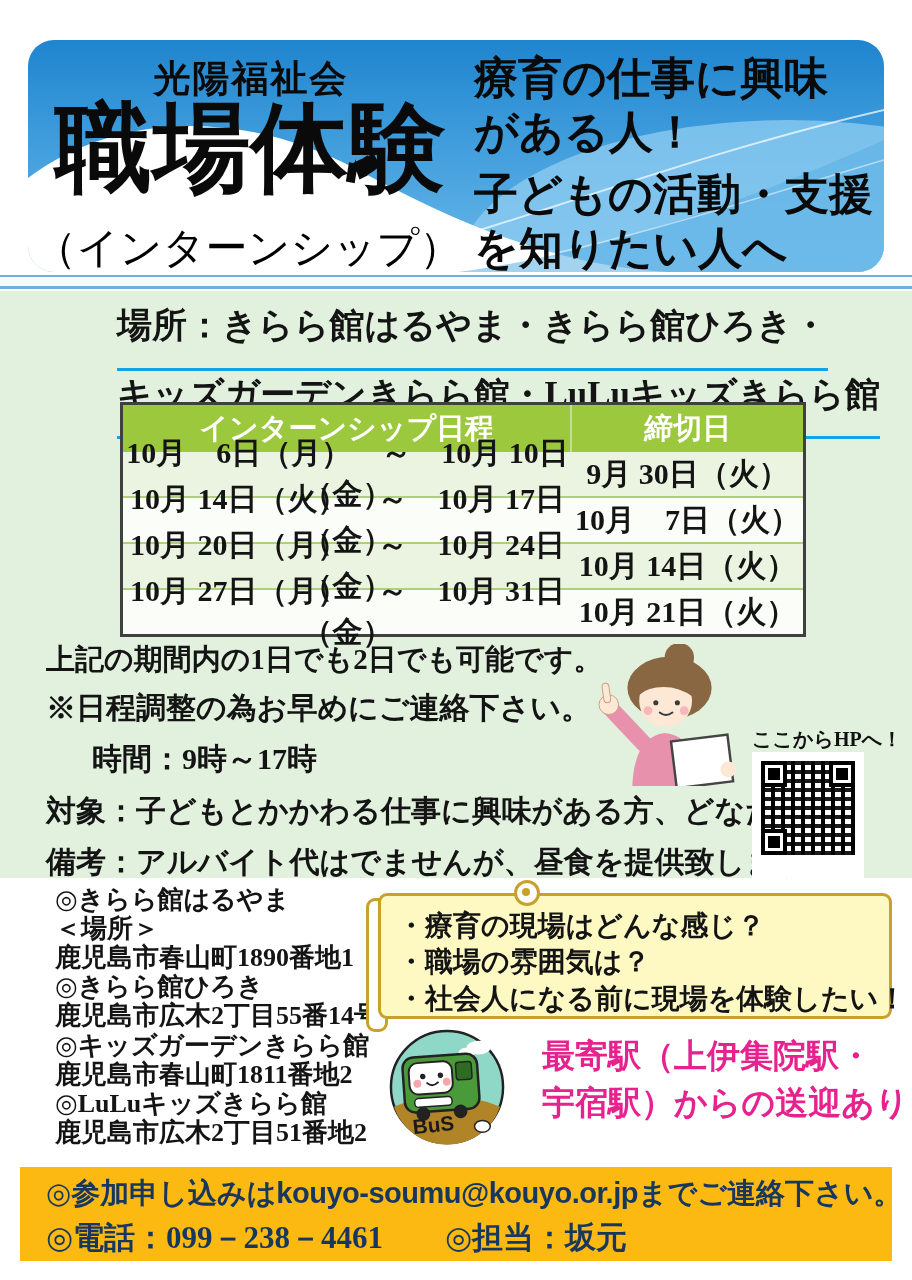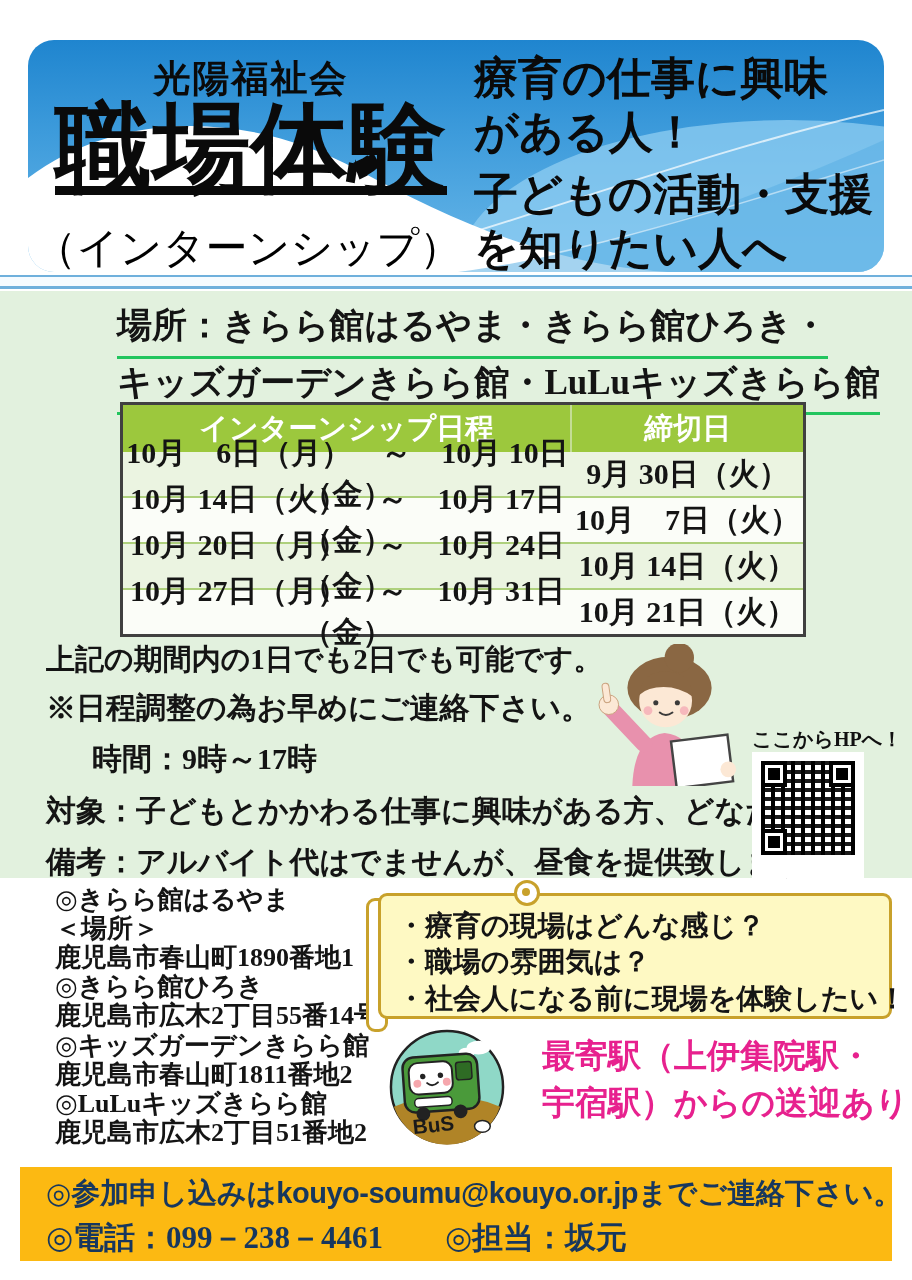--- a/index.html
+++ b/index.html
@@ -9,31 +9,31 @@
   }
   
   .header{
     position:absolute;left:28px;top:40px;width:856px;height:232px;
     border-radius:26px;overflow:hidden;
     background:linear-gradient(180deg,#1f85cf 0%,#3d9bdb 40%,#6ab8e9 100%);
   }
   .header svg.waves{position:absolute;left:0;top:0;width:100%;height:100%;}
   .hdr-left{position:absolute;left:8px;top:0;width:430px;text-align:center;color:#0a0a0a;}
   .hdr-org{margin-top:14px;font-size:37px;font-weight:bold;letter-spacing:2px;}
-  .hdr-title{margin-top:-6px;font-size:97px;font-weight:bold;letter-spacing:1px;line-height:1.05;text-decoration:underline;}
+  .hdr-title{margin-top:-6px;font-size:97px;font-weight:bold;letter-spacing:1px;line-height:1.05;}
   .hdr-sub{position:absolute;left:0;top:180px;width:440px;text-align:center;font-size:42px;font-weight:normal;}
   .hdr-right{position:absolute;left:446px;top:12px;width:410px;font-size:44px;font-weight:bold;line-height:1.23;color:#0a0a0a;}
   .hdr-right .gap{height:8px;}
   
   .rule{position:absolute;left:0;top:275px;width:912px;height:9px;
     border-top:2px solid #6fb0dc;border-bottom:3px solid #6fb0dc;background:#f5fbff;}
   
   .green-band{position:absolute;left:0;top:291px;width:912px;height:587px;background:#e2f1de;}
   .place-heading{position:absolute;left:117px;top:302px;font-size:35px;font-weight:bold;color:#141414;line-height:1.36;}
-  .place-heading span{border-bottom:3px solid #22c55e;padding-bottom:6px;display:inline-block;}
+  .place-heading span{border-bottom:3px solid #0ea5e9;padding-bottom:18px;display:inline-block;}
   
   .sched{position:absolute;left:120px;top:402px;width:680px;border:3px solid #404040;background:#fff;}
   .trow{display:flex;align-items:center;}
   .thead{height:47px;background:#9cc83d;color:#fff;font-size:29px;font-weight:bold;}
   .tdata{height:44px;font-size:30px;font-weight:bold;color:#141414;border-top:2px solid #aed07c;}
   .bg-a{background:#ebf4e1;}
   .bg-b{background:#fbfdf8;}
   .c-period{width:66%;text-align:center;}
   .c-dead{width:34%;text-align:center;}
   .thead .c-dead{border-left:2px solid #c4dd96;align-self:stretch;display:flex;align-items:center;justify-content:center;}

